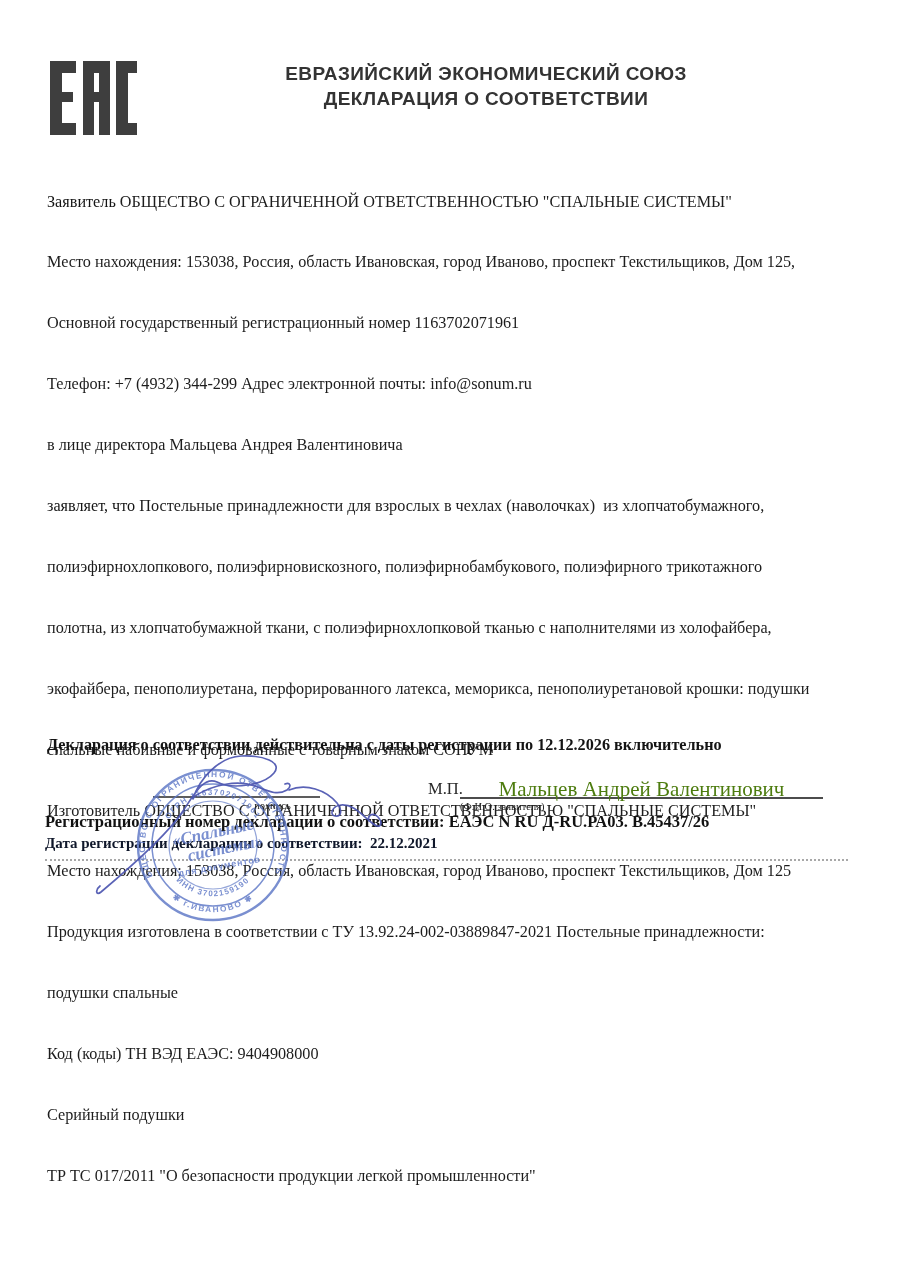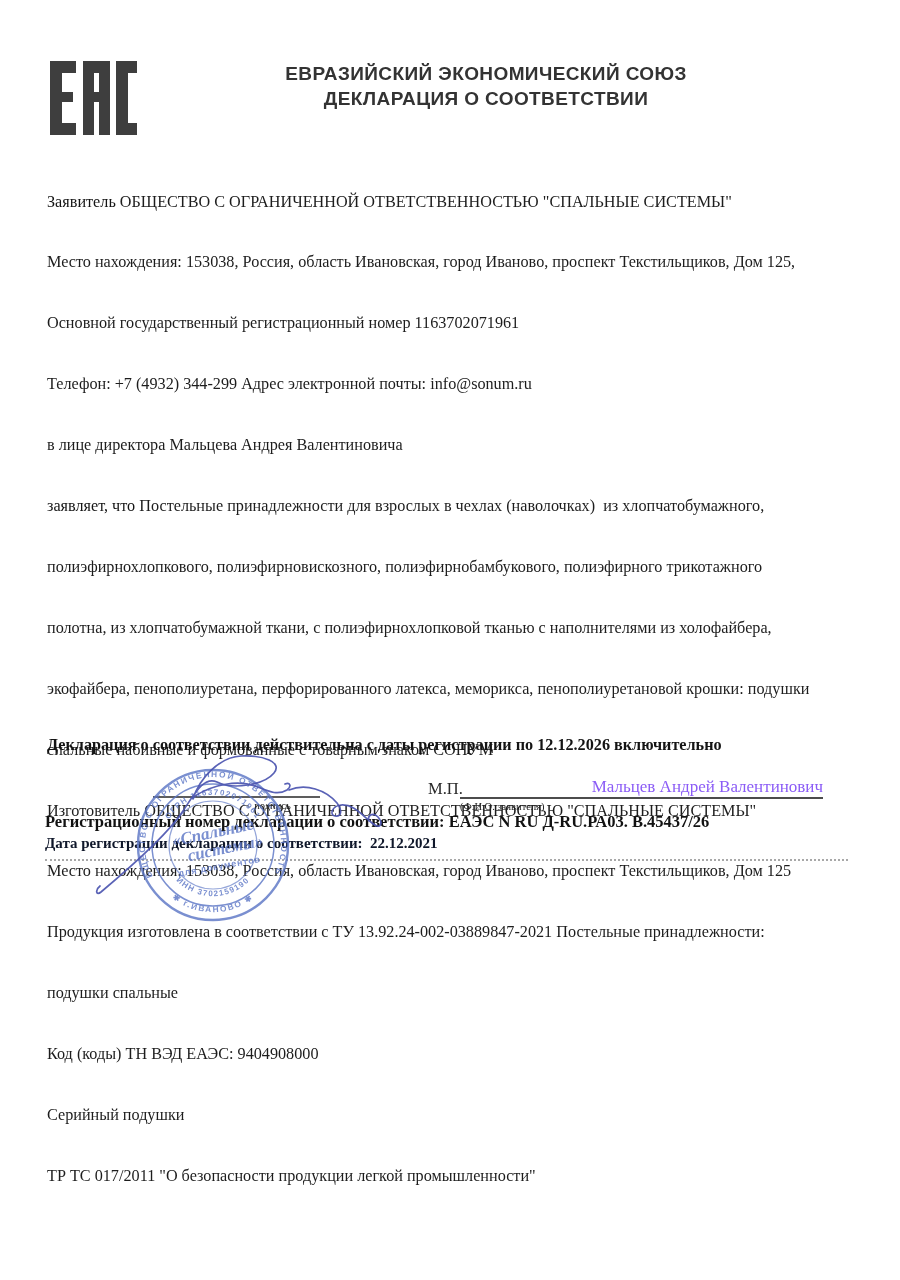--- a/index.html
+++ b/index.html
@@ -24,21 +24,21 @@
   .ln b { font-weight:normal; color:#141414; }
   .validity {
     position:absolute; left:47px; top:736px; font-weight:bold;
     font-size:16.2px; white-space:pre; color:#141414;
   }
   
   .mp { position:absolute; left:408px; top:779px; font-size:16.5px; color:#2a2a2a;margin-left:20px; }
   .sig-line-left  { position:absolute; left:153px; top:796px; width:167px; border-top:2px solid #5d5d5d; }
   .podpis { position:absolute; left:153px; top:800px; width:167px; text-align:center; font-size:10.5px; color:#222;padding-left:36px; }
   .sig-line-right { position:absolute; left:460px; top:797px; width:363px; border-top:2px solid #4c4c4c; }
-  .fio-name  { position:absolute; left:460px; top:777px; width:363px; text-align:right; font-size:17px; color:#8b5cf6; }
+  .fio-name  { position:absolute; left:460px; top:777px; width:363px; text-align:center; font-size:21px; color:#4d7c0f; }
   .fio-label { position:absolute; left:460px; top:801px; width:363px; text-align:left; font-size:10.5px; color:#222; }
   
   .reg1 { position:absolute; left:45px; top:812px; font-weight:bold; font-size:16.5px; white-space:pre; color:#121212; }
   .reg2 { position:absolute; left:45px; top:835px; font-weight:bold; font-size:15px; white-space:pre; color:#0f172a; }
   .rule { position:absolute; left:45px; top:859px; width:803px; border-top:2px dotted #9a9a9a; opacity:.85; }
   
   .stamp { position:absolute; left:130px; top:762px; opacity:.82; }
   .stamp text { font-family:"Liberation Sans", sans-serif; fill:#5d77c6; }
   .stamp .ring  { font-size:8.3px; letter-spacing:1.7px; font-weight:bold; }
   .stamp .ring2 { font-size:8px;  letter-spacing:1.3px; font-weight:bold; }

